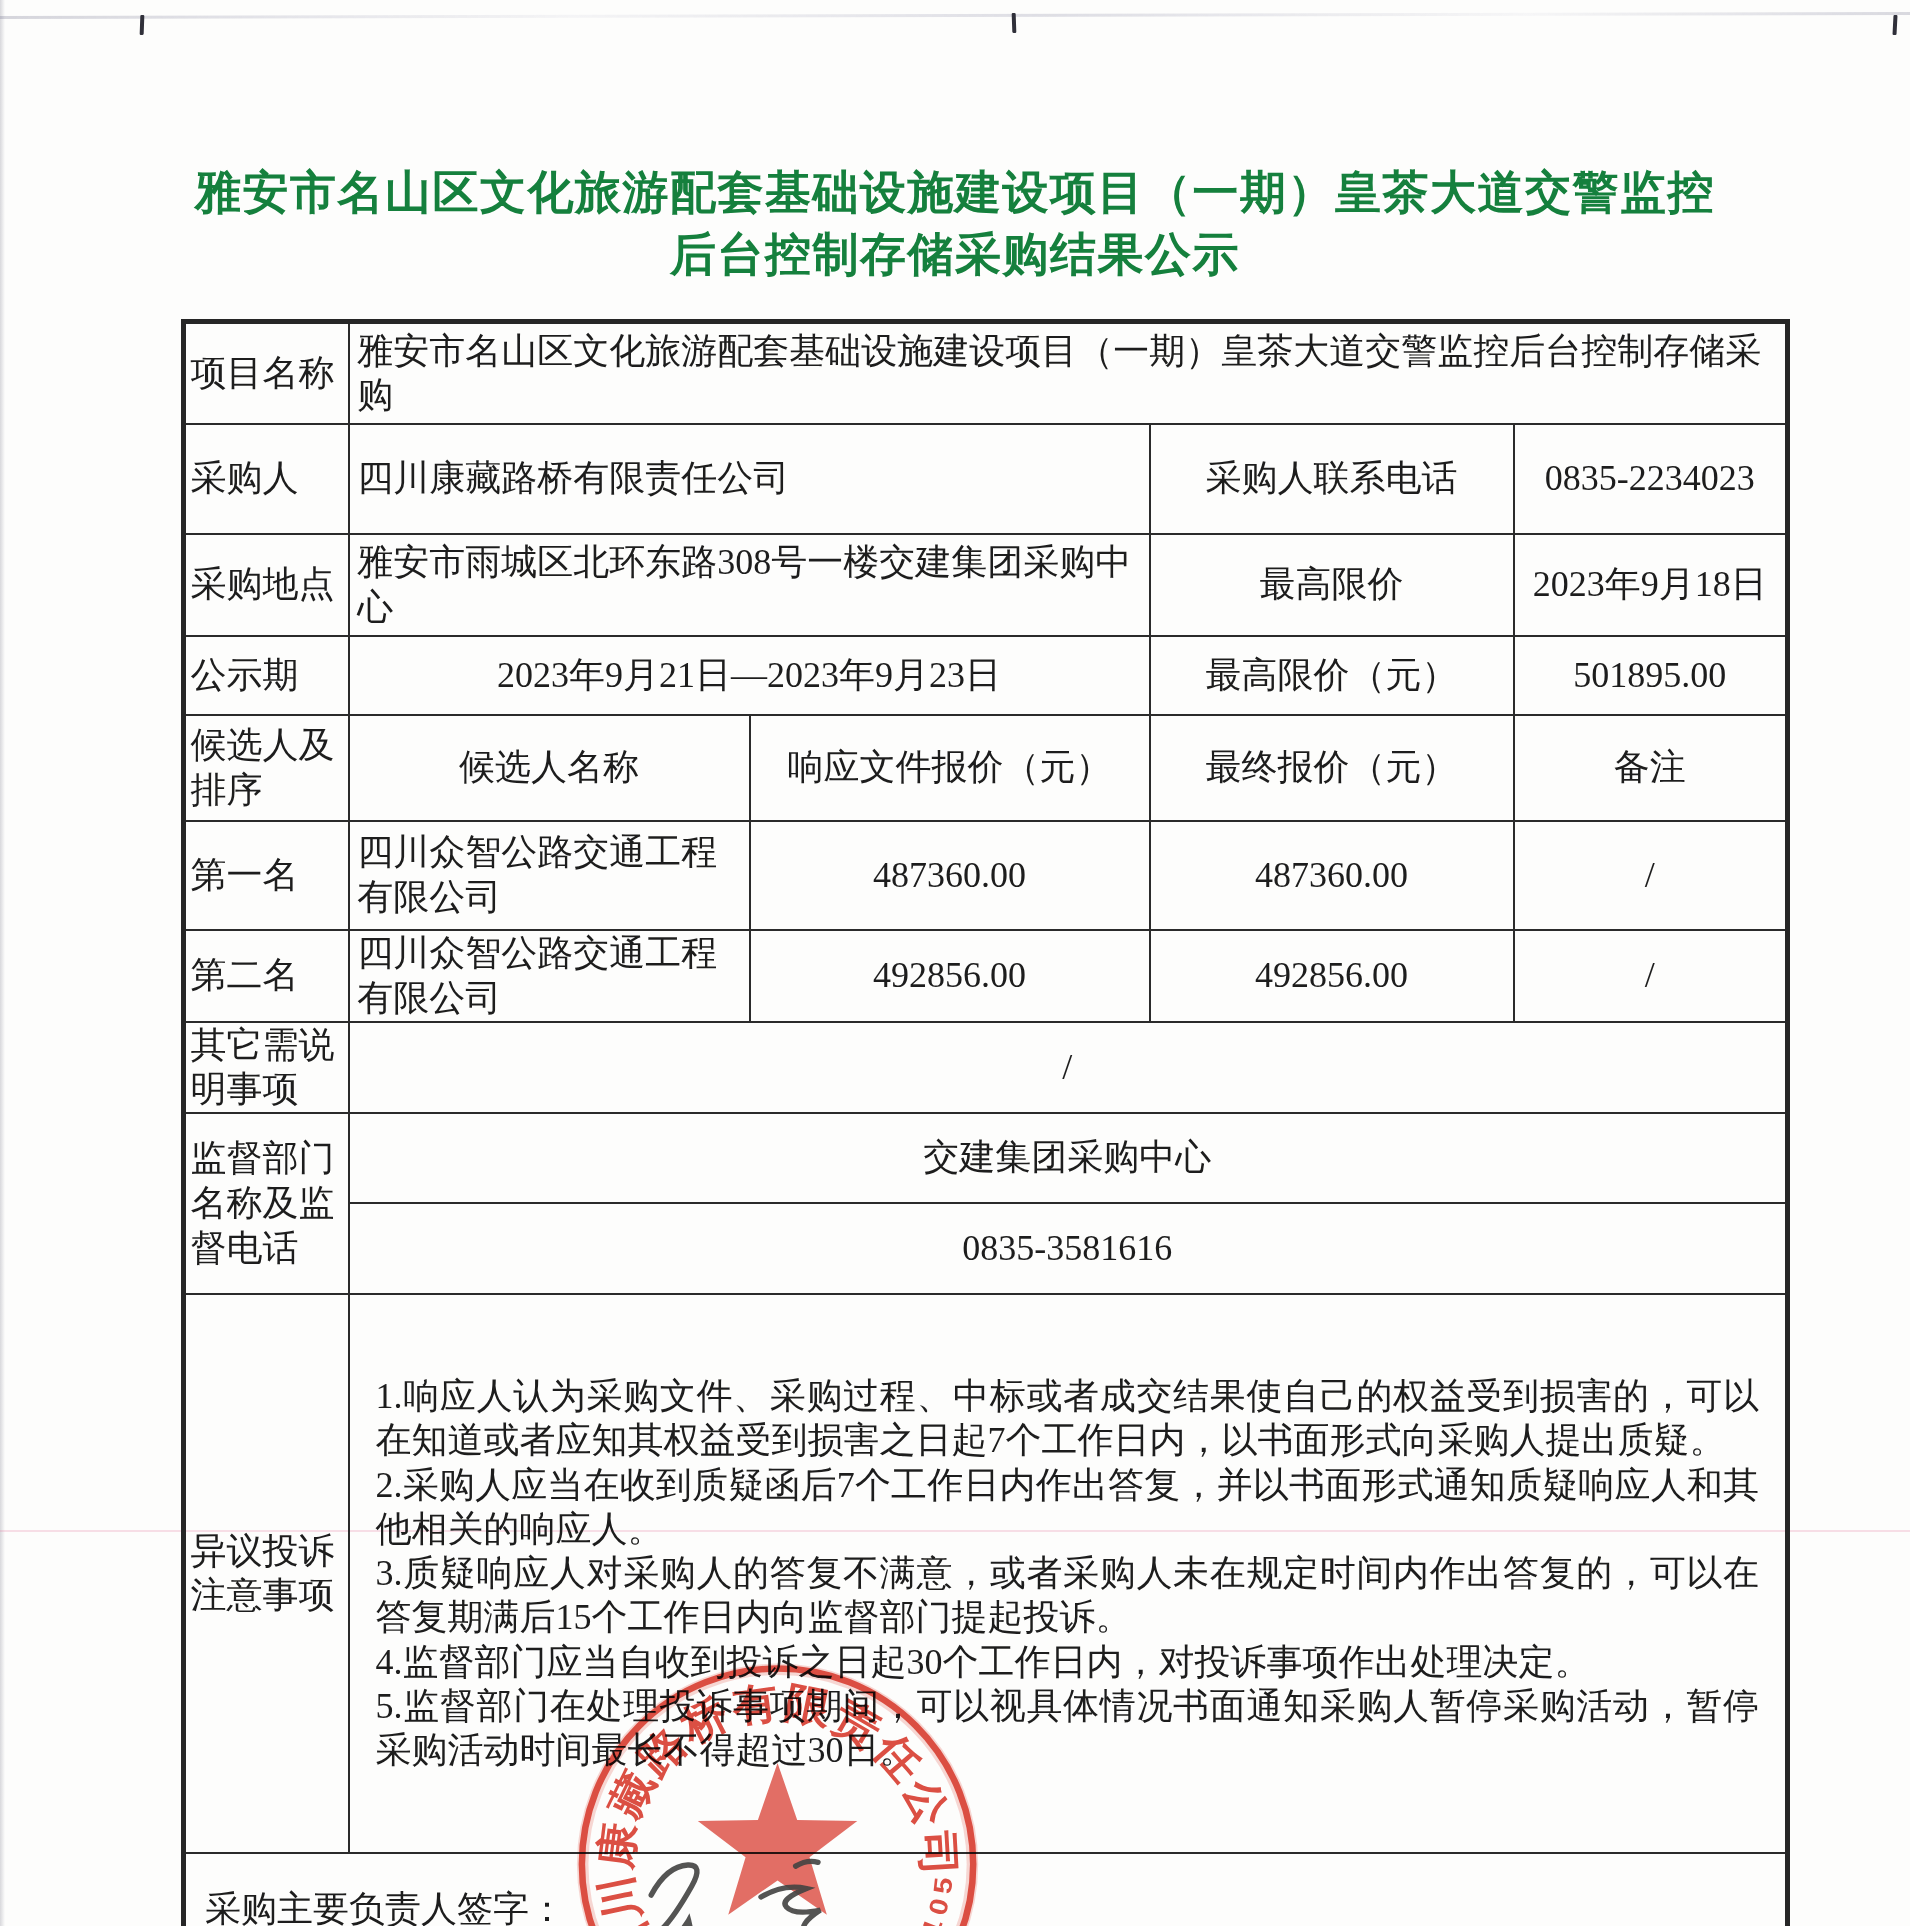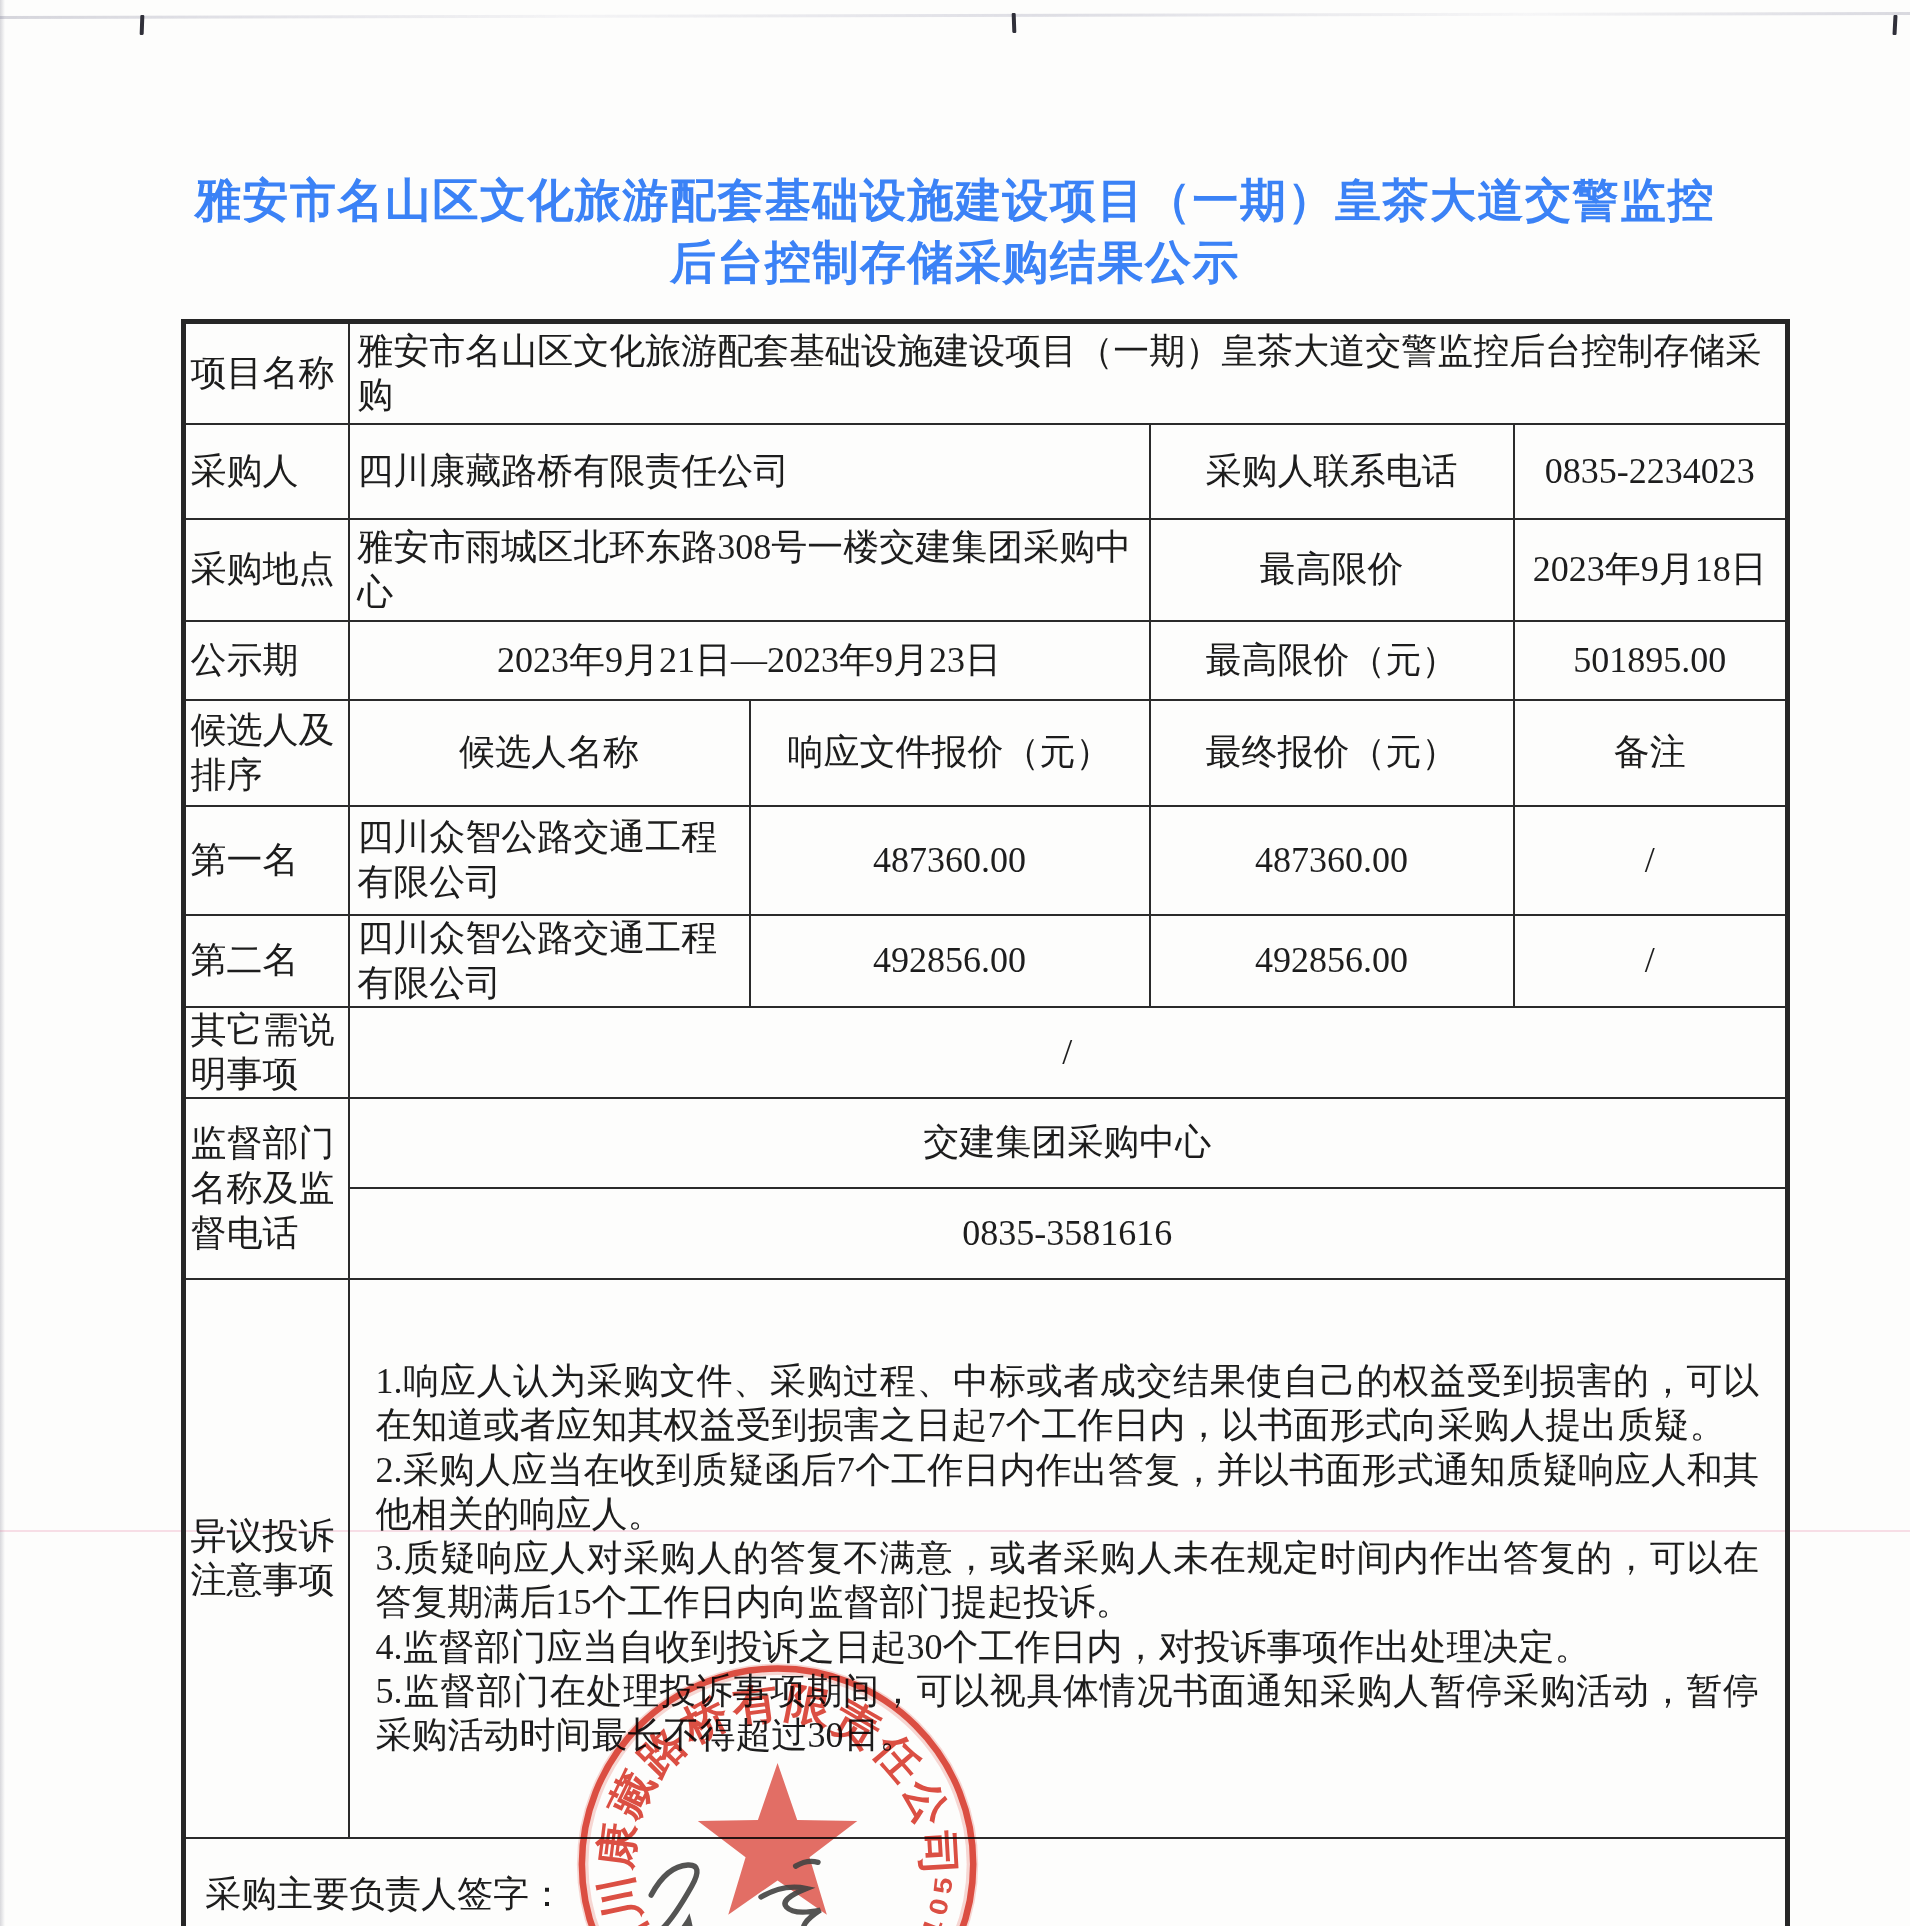--- a/index.html
+++ b/index.html
@@ -10,35 +10,35 @@
   
   .scan-top-streak{position:absolute;left:0;top:14px;width:1911px;height:2.7px;
     background:linear-gradient(90deg,rgba(120,120,145,.30),rgba(170,170,195,.10) 30%,rgba(130,130,155,.25) 55%,rgba(170,170,195,.08) 80%,rgba(120,120,145,.28));
     transform:rotate(-.12deg);filter:blur(0.4px);}
   .scan-tick{position:absolute;width:4.2px;height:20px;background:#30303a;border-radius:1.2px;}
   .scan-left-edge{position:absolute;left:0;top:0;width:4.6px;height:2702px;
     background:linear-gradient(90deg,rgba(130,130,145,.30),rgba(130,130,145,0));}
   .pink-streak{position:absolute;left:0;width:1911px;height:1.9px;background:rgba(228,120,160,.26);}
   
   .doc-title{
-    position:absolute;left:175px;top:170px;width:1560px;margin:0;
+    position:absolute;left:175px;top:162px;width:1560px;margin:0;
     font-family:"DejaVu Sans","Liberation Sans",sans-serif;font-weight:700;
-    font-size:46px;line-height:1.34;letter-spacing:1.5px;text-align:center;color:#3b82f6;
+    font-size:46px;line-height:1.34;letter-spacing:1.5px;text-align:center;color:#15803d;
   }
   
   table.main{
     position:absolute;left:181px;top:319px;width:1604px;height:1633px;
     border-collapse:collapse;table-layout:fixed;border:5.4px solid #262626;
   }
   td{border:2.3px solid #2b2b2b;font-size:36px;line-height:1.24;vertical-align:middle;
      padding:0 7.7px;word-break:break-all;}
   td.lbl{padding:0 4.6px;text-align:left;}
   td.ctr{text-align:center;padding:0 4px;}
   td.val-left{text-align:left;}
-  tr.r1{height:102px;}tr.r2{height:95px;}tr.r3{height:102px;}tr.r4{height:79px;}
+  tr.r1{height:102px;}tr.r2{height:110px;}tr.r3{height:102px;}tr.r4{height:79px;}
   tr.r5{height:106px;}tr.r6{height:109px;}tr.r7{height:92px;}tr.r8{height:91px;}
   tr.r9{height:90px;}tr.r10{height:91px;}tr.r11{height:559px;}tr.r12{height:115px;}
   td.notes{padding:23px 26px;vertical-align:middle;}
   td.notes p{margin:0;font-size:36px;line-height:1.23;text-align:justify;}
   td.signrow{padding-left:19px;font-size:36px;}
   
   svg.overlay{position:absolute;left:0;top:0;mix-blend-mode:multiply;pointer-events:none;}
   .stamp-text{font-family:"Liberation Sans","DejaVu Sans",sans-serif;}
 </style>
 </head>

